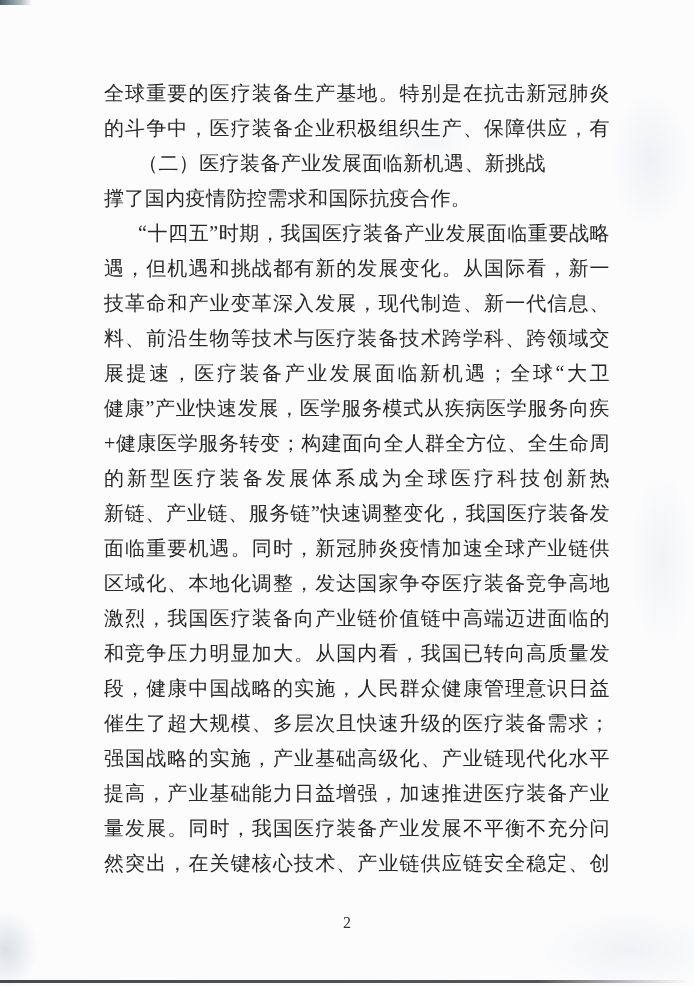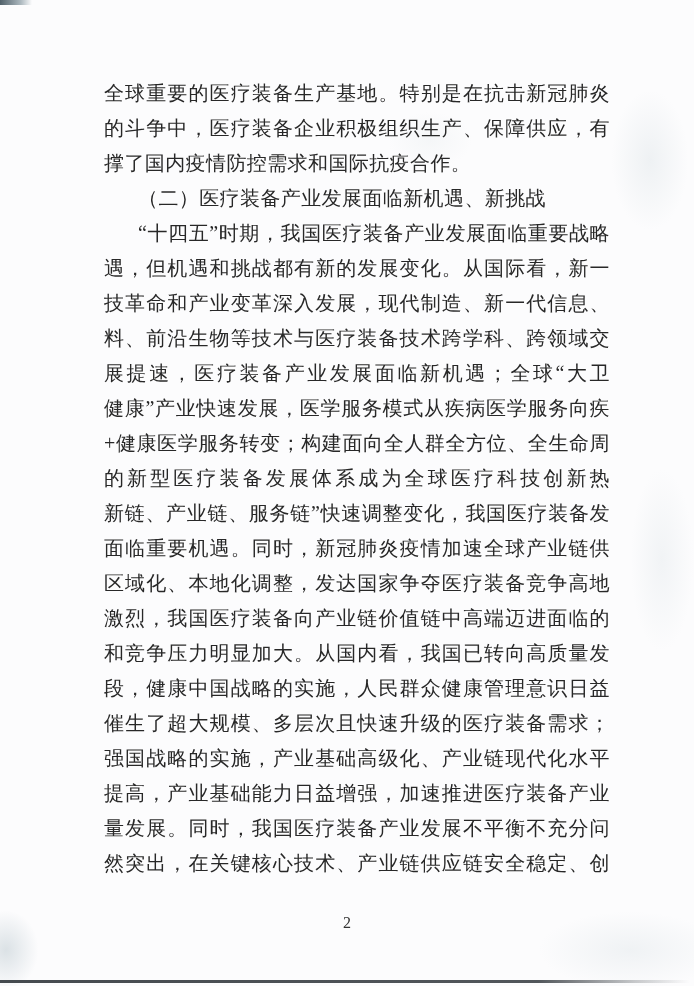--- a/index.html
+++ b/index.html
@@ -73,22 +73,22 @@
 </style>
 </head>
 <body>
 
 <div class="page">
   <div class="top-left-mark"></div>
 
   <div class="text-block">
       <div class="line">全球重要的医疗装备生产基地。特别是在抗击新冠肺炎疫情</div>
       <div class="line">的斗争中，医疗装备企业积极组织生产、保障供应，有力支</div>
+      <div class="line indent no-justify">（二）医疗装备产业发展面临新机遇、新挑战</div>
       <div class="line no-justify">撑了国内疫情防控需求和国际抗疫合作。</div>
-      <div class="line indent no-justify">（二）医疗装备产业发展面临新机遇、新挑战</div>
       <div class="line indent">“十四五”时期，我国医疗装备产业发展面临重要战略机</div>
       <div class="line">遇，但机遇和挑战都有新的发展变化。从国际看，新一轮科</div>
       <div class="line">技革命和产业变革深入发展，现代制造、新一代信息、新材</div>
       <div class="line">料、前沿生物等技术与医疗装备技术跨学科、跨领域交融发</div>
       <div class="line">展提速，医疗装备产业发展面临新机遇；全球“大卫生”“大</div>
       <div class="line">健康”产业快速发展，医学服务模式从疾病医学服务向疾病</div>
       <div class="line">+健康医学服务转变；构建面向全人群全方位、全生命周期</div>
       <div class="line">的新型医疗装备发展体系成为全球医疗科技创新热点，“创</div>
       <div class="line">新链、产业链、服务链”快速调整变化，我国医疗装备发展</div>
       <div class="line">面临重要机遇。同时，新冠肺炎疫情加速全球产业链供应链</div>

